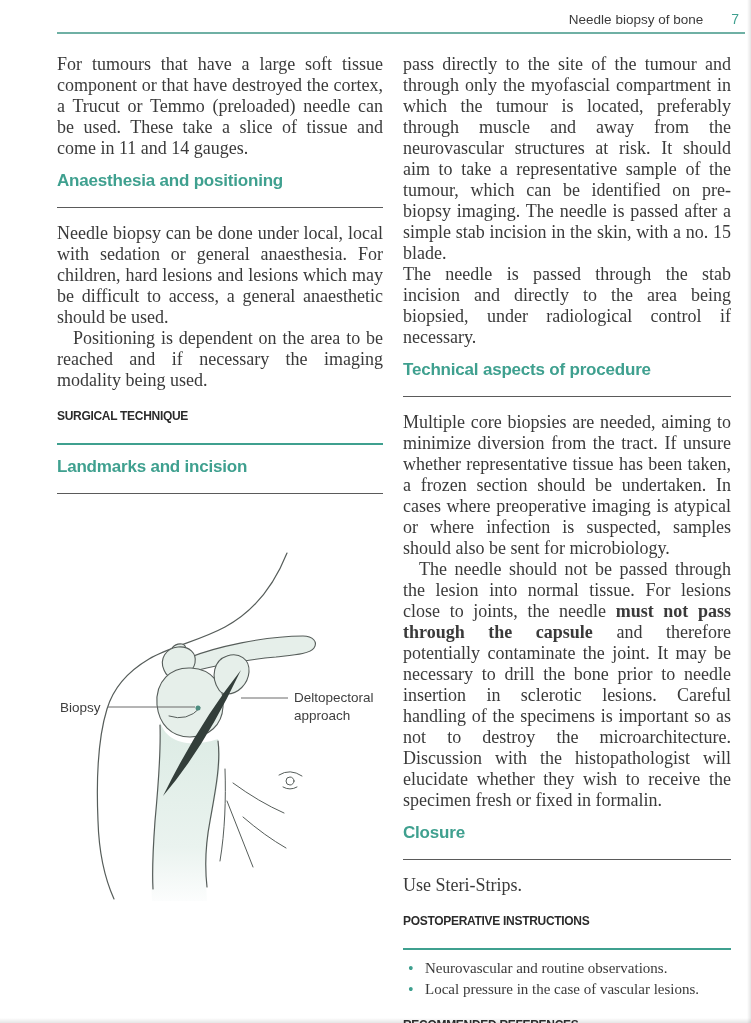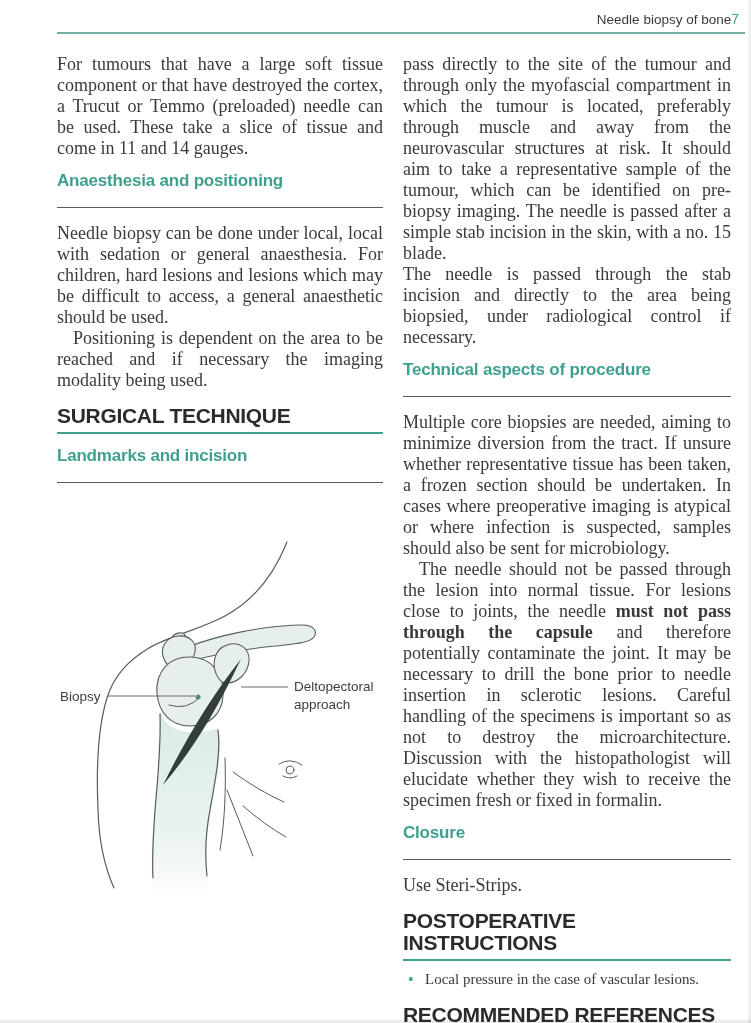--- a/index.html
+++ b/index.html
@@ -5,44 +5,44 @@
   html,body{margin:0;padding:0;background:#fff;}
   .page{
     position:relative;width:751px;height:1023px;background:#ffffff;overflow:hidden;
     font-family:"Liberation Serif",serif;color:var(--ink,#3a3a3a);
   }
   .page::after{content:"";position:absolute;right:0;top:0;bottom:0;width:4px;
     background:linear-gradient(to right,rgba(0,0,0,0),rgba(0,0,0,0.10));}
   .page::before{content:"";position:absolute;left:0;right:0;bottom:0;height:5px;
     background:linear-gradient(to bottom,rgba(0,0,0,0),rgba(0,0,0,0.10));}
 
-  .header-block{position:absolute;top:11px;right:12px;display:flex;align-items:baseline;gap:0;
+  .header-block{position:absolute;top:11px;right:12px;display:flex;align-items:baseline;gap:28px;
     font-family:"Liberation Sans",sans-serif;}
   .running-title{font-size:13.5px;color:#3b3b3b;}
   .page-num{font-size:14px;color:var(--teal,#3fa08f);}
   .header-rule{position:absolute;left:57px;right:6px;top:32px;height:2px;background:var(--header_rule,#6fb0a4);}
 
   .col{position:absolute;top:54px;}
   .col-left{left:57px;width:326px;}
   .col-right{left:403px;width:328px;}
 
   .body-text{font-size:18px;line-height:21px;text-align:justify;margin:0;}
   .indent{text-indent:16px;}
   .b{font-weight:bold;}
   .i{font-style:italic;}
 
   .subhead{
     font-family:"Liberation Sans",sans-serif;font-weight:bold;font-size:17px;line-height:20px;
     letter-spacing:-0.2px;color:var(--teal,#3fa08f);
     border-bottom:1px solid var(--rule,#5a5a5a);padding-bottom:16px;margin:12px 0 15px 0;
   }
   .mainhead{
-    font-family:"Liberation Sans",sans-serif;font-weight:bold;font-size:21px;line-height:22px;
+    font-family:"Liberation Sans",sans-serif;font-weight:bold;font-size:12px;line-height:22px;
     letter-spacing:-0.3px;color:var(--heading,#2b2b2b);
-    border-bottom:2px solid var(--teal,#3fa08f);padding-bottom:5px;margin:14px 0 8px 0;
+    border-bottom:2px solid var(--teal,#3fa08f);padding-bottom:16px;margin:14px 0 8px 0;
   }
 
   .figure-svg{display:block;margin:0;}
   .outline{fill:none;stroke:var(--outline,#565d5a);stroke-width:1.2;stroke-linecap:round;}
   .thin{stroke-width:1;}
   .bone{fill:var(--bone,#e6efea);stroke:var(--outline,#565d5a);stroke-width:1.1;}
   .shaft{fill:url(#shaftGrad);stroke:none;}
   .needle{fill:var(--needle,#333e3a);stroke:none;}
   .dot{fill:#4e8d80;}
   .pointer{stroke:#6a6a6a;stroke-width:1;}
@@ -136,20 +136,21 @@
     <p class="body-text">Multiple core biopsies are needed, aiming to minimize diversion from the tract. If unsure whether representative tissue has been taken, a frozen section should be undertaken. In cases where preoperative imaging is atypical or where infection is suspected, samples should also be sent for microbiology.</p>
     <p class="body-text indent"><span>The needle should not be passed through the lesion into normal tissue. For lesions close to joints, the needle </span><span class="b">must not pass through the capsule</span><span> and therefore potentially contaminate the joint. It may be necessary to drill the bone prior to needle insertion in sclerotic lesions. Careful handling of the specimens is important so as not to destroy the microarchitecture. Discussion with the histopathologist will elucidate whether they wish to receive the specimen fresh or fixed in formalin.</span></p>
 
     <h3 class="subhead">Closure</h3>
 
     <p class="body-text">Use Steri-Strips.</p>
 
     <h2 class="mainhead">POSTOPERATIVE INSTRUCTIONS</h2>
 
     <ul class="bullets">
+      <li><span>Neurovascular and routine observations.</span></li>
       <li><span>Local pressure in the case of vascular lesions.</span></li>
     </ul>
 
     <h2 class="mainhead">RECOMMENDED REFERENCES</h2>
 
   </div>
 
 </div>
 
 </body></html>

